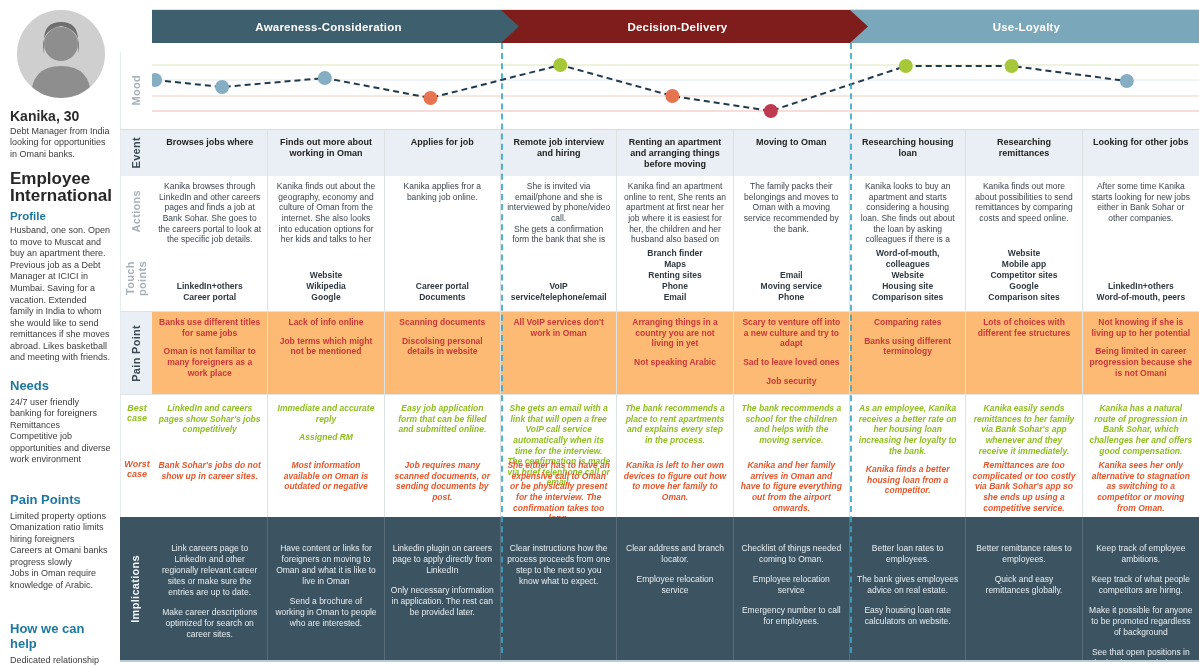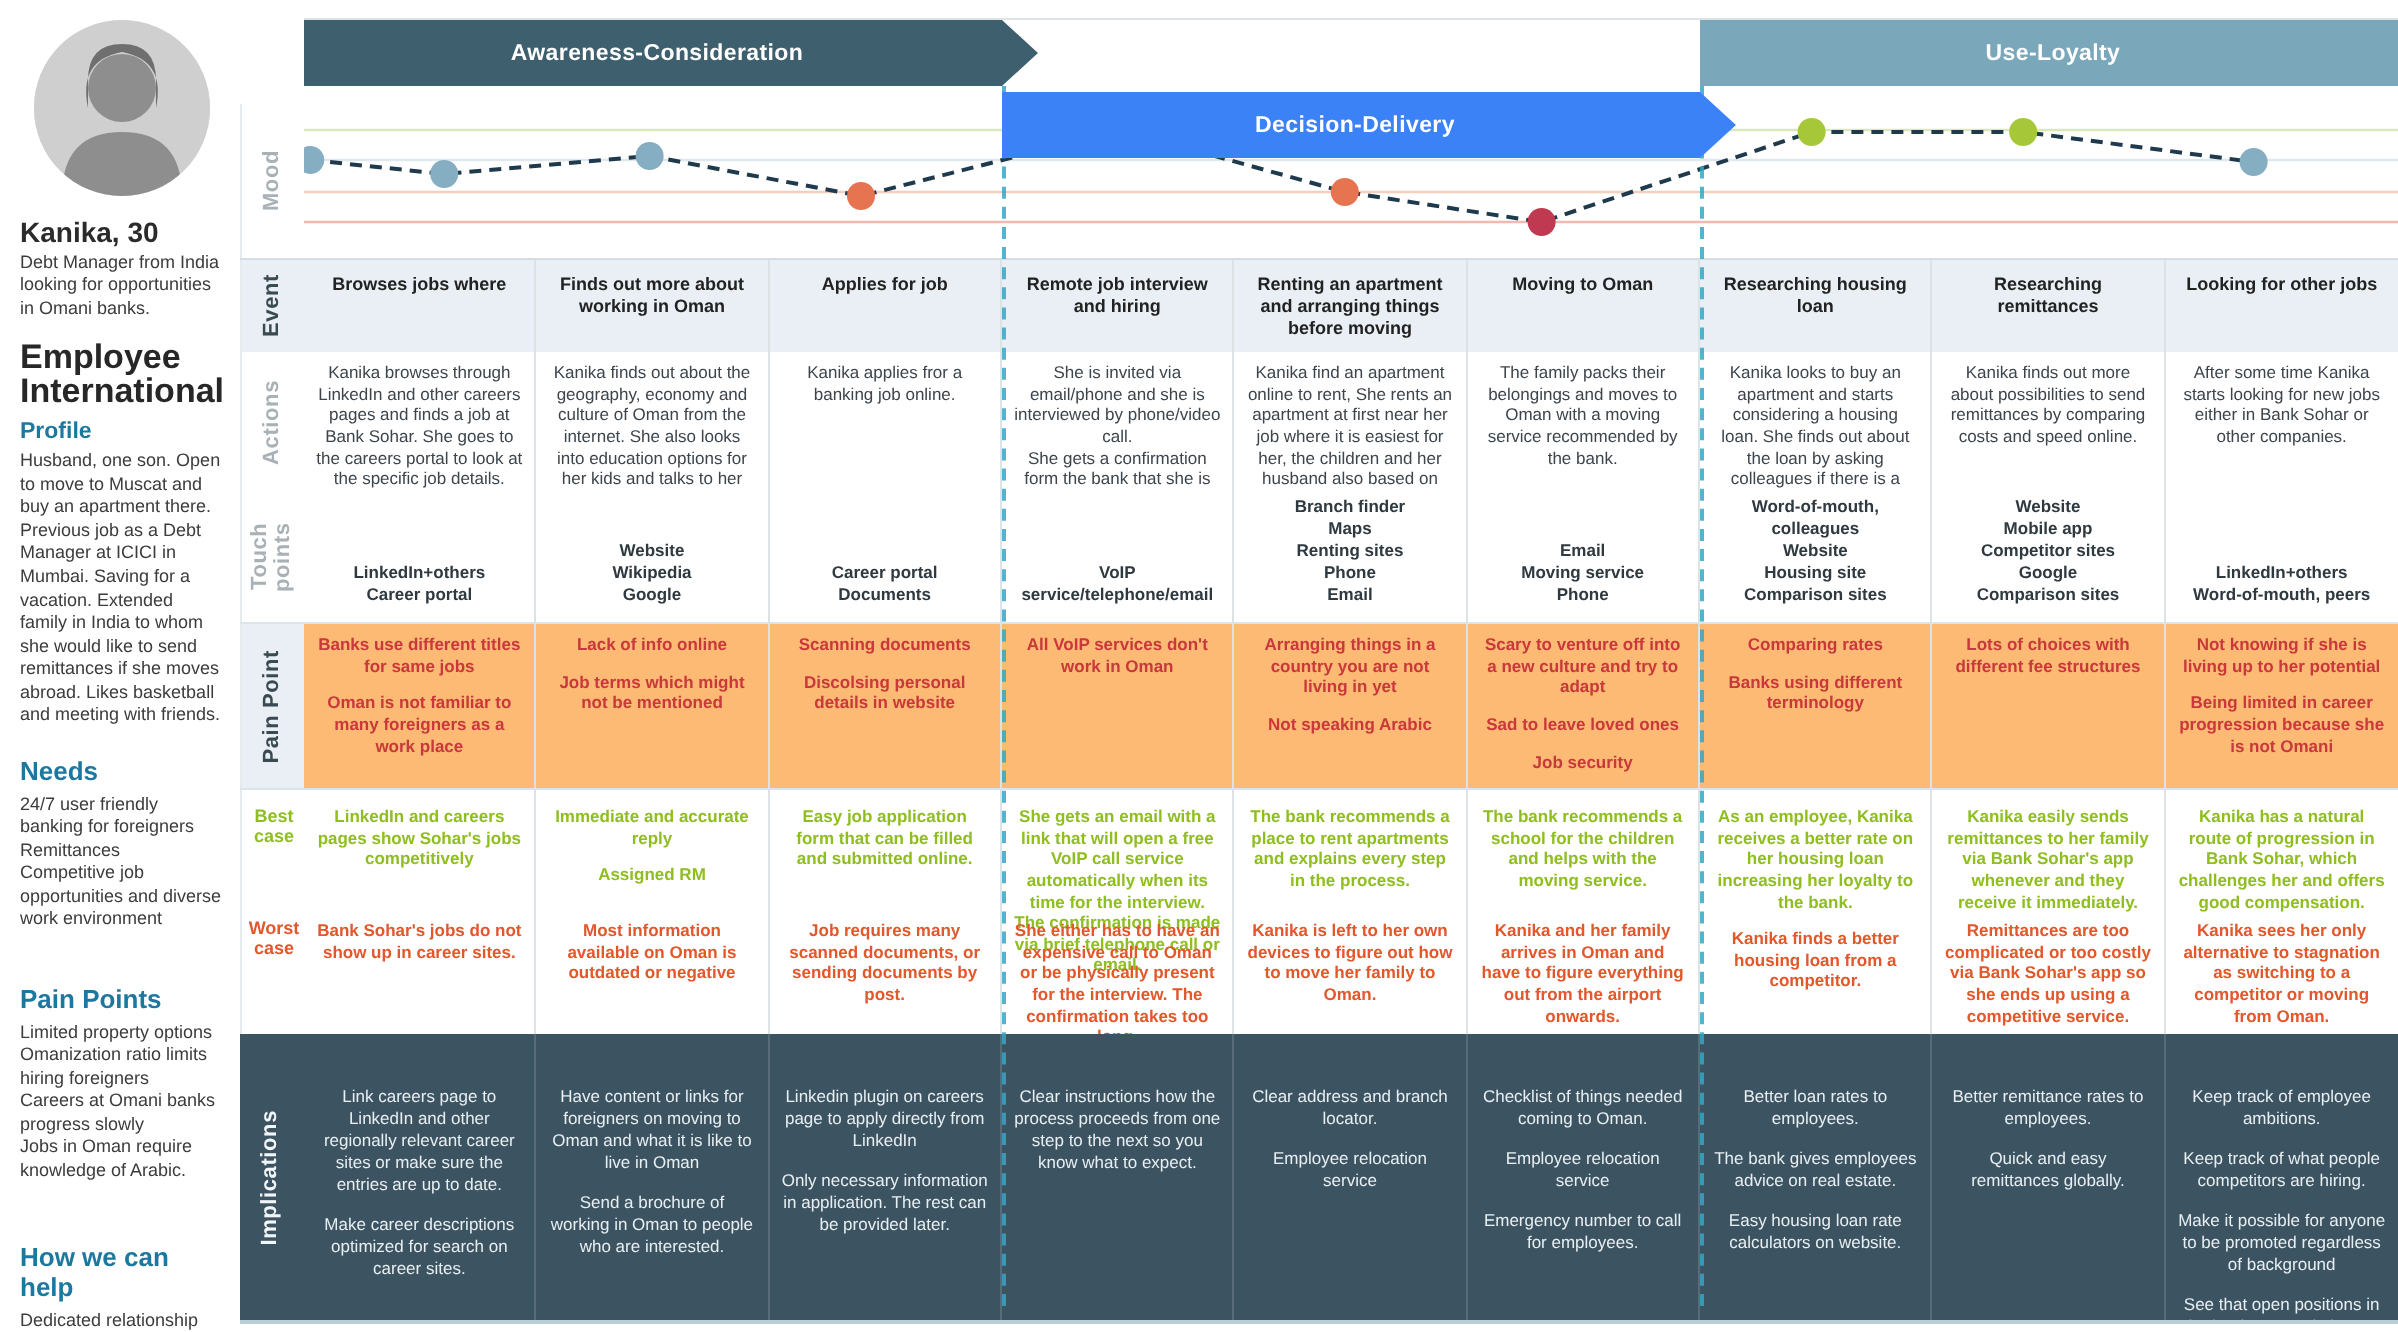--- a/index.html
+++ b/index.html
@@ -34,21 +34,21 @@
   .band-phase .cols { display:flex; position:relative; }
   .phase-arrow { position:relative; height:33px; display:flex; align-items:center; justify-content:center; color:#fff; font-weight:bold; font-size:11.5px; letter-spacing:.2px; clip-path:polygon(0 0, calc(100% - 18px) 0, 100% 50%, calc(100% - 18px) 100%, 0 100%); margin-right:-18px; padding-right:14px; }
   .band-mood { height:77px; }
   .band-mood .cols { display:block; }
   .band-event { height:47px; background:#e9eff4; border-top:1px solid #d4dde2; }
   .band-event .rl { background:#e9eff4; }
   .band-actions { height:70px; }
   .band-touch { height:65px; }
   .band-pain { height:84px; background:#fdba74; border-top:1px solid #dde4e8; border-bottom:1px solid #dde4e8; }
   .band-pain .rl { background:#e9eff4; }
-  .band-cases { height:122px; }
+  .band-cases { height:122px;font-style:italic; }
   .band-impl { height:145px; background:#3c5462; border-bottom:2px solid #b9cdd6; }
   .band-impl .rl { background:#3c5462; border-left:none; }
   .band-bottom { height:13px; }
 
   .cell { border-right:1px solid #dde2e5; padding:5px 6px; text-align:center; overflow:hidden; }
   .cols > .cell:last-child { border-right:none; }
   .event-cell { font-size:9px; font-weight:bold; color:#222; line-height:1.2; padding-top:7px; }
   .actions-cell { font-size:8.5px; color:#3d454c; line-height:1.25; white-space:pre-line; }
   .touch-cell { display:flex; flex-direction:column; justify-content:flex-end; font-size:8.5px; font-weight:bold; color:#2f3940; line-height:1.3; padding-bottom:8px; }
   .pain-cell p { font-size:8.5px; font-weight:bold; color:#c9383a; line-height:1.25; margin-bottom:8px; }
@@ -115,21 +115,21 @@
   <div class="board">
     <div class="topline"></div>
     <div class="spacer-top"></div>
 
     <div class="band band-phase">
       <div class="rl" style="border-left:none"></div>
       <div class="cols">
           <div class="phase-arrow" style="background: rgb(62, 95, 109); width: calc(33.3333% + 18px); z-index: 10;">
             <span>Awareness-Consideration</span>
           </div>
-          <div class="phase-arrow" style="background: #3b82f6; width: calc(33.3333% + 18px); z-index: 9; margin-top: 36px;">
+          <div class="phase-arrow" style="background: #7f1d1d; width: calc(33.3333% + 18px); z-index: 9;">
             <span>Decision-Delivery</span>
           </div>
           <div class="phase-arrow" style="background: rgb(123, 167, 187); width: calc(33.3333% + 18px); z-index: 8;">
             <span>Use-Loyalty</span>
           </div>
         </div>
     </div>
 
     <div class="band band-mood">
       <div class="rl">

